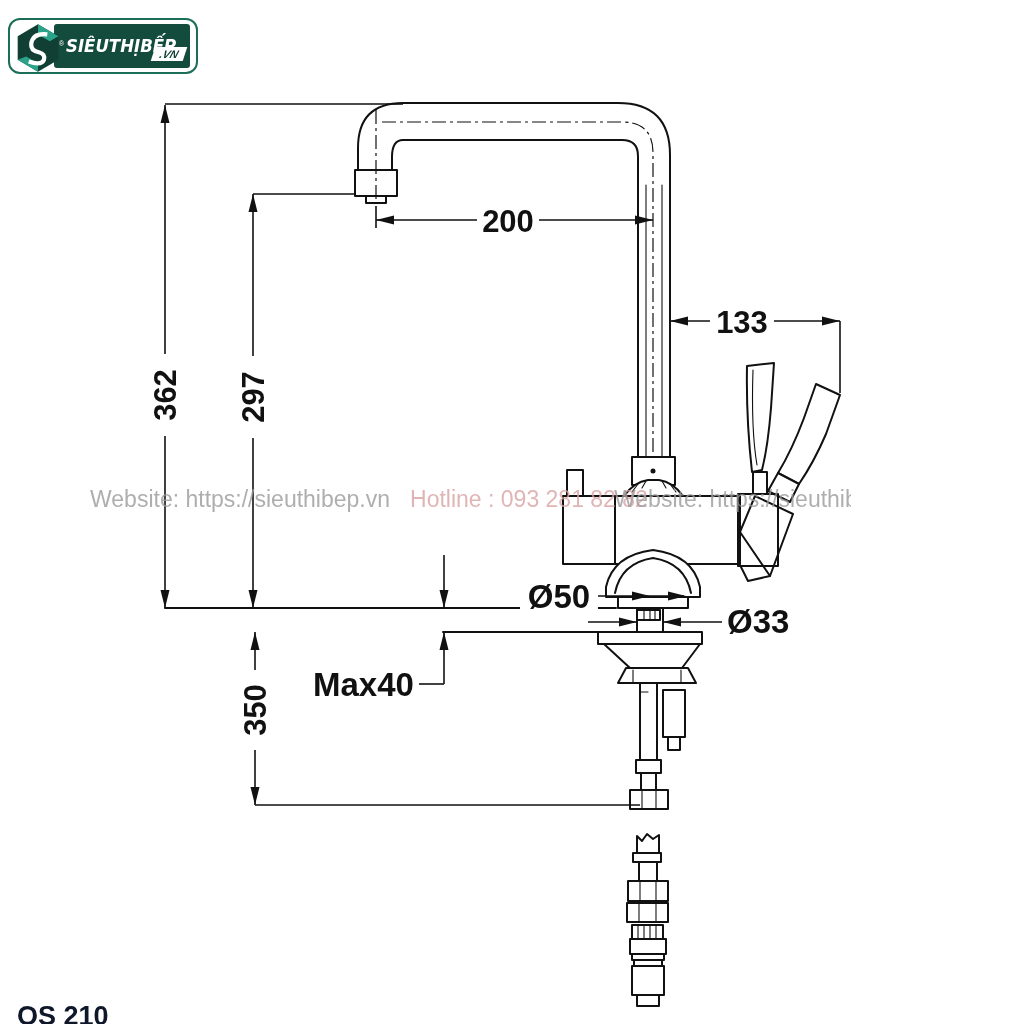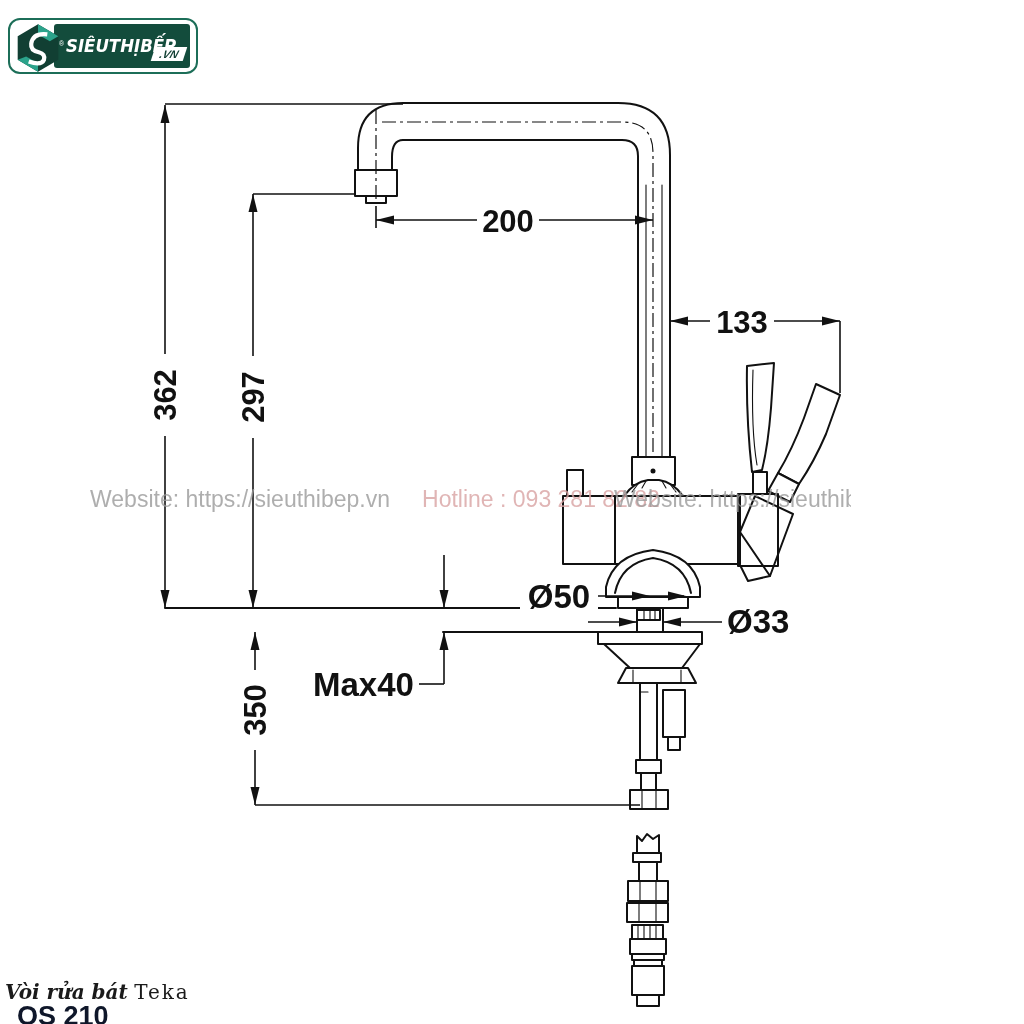--- a/index.html
+++ b/index.html
@@ -11,21 +11,21 @@
   .logo-box{position:absolute;left:44px;top:4px;right:6px;bottom:4px;background:#134c3c;
             border-radius:3px;}
   .logo-brand{position:absolute;left:12px;top:11px;color:#fff;font-style:italic;font-weight:bold;
               font-size:18px;letter-spacing:0px;font-family:"DejaVu Sans","Liberation Sans",sans-serif;
               transform:scaleX(.92);transform-origin:left center;white-space:nowrap;}
   .logo-reg{position:absolute;left:5px;top:16px;color:#fff;font-size:7px;}
   .logo-vn{position:absolute;right:5px;bottom:7px;background:#fff;color:#113f33;font-weight:bold;
            font-size:11px;font-style:italic;padding:1px 7px 1px 7px;transform:skewX(-18deg);}
   .logo-hex{position:absolute;left:6px;top:2px;}
   
-  .wm{position:absolute;top:476px;display:inline-flex;gap:32px;white-space:nowrap;
+  .wm{position:absolute;top:476px;display:inline-flex;gap:20px;white-space:nowrap;
       font-size:23px;opacity:.8;pointer-events:none;}
   .wm-a{left:90px;} .wm-b{left:614px;}
   
   .footer-line1{position:absolute;left:5px;top:970px;font-family:"DejaVu Serif","Liberation Serif",serif;
                 font-size:20px;color:#1a1a1a;}
   .footer-line1 .cat{font-style:italic;font-weight:bold;}
   .footer-line1 .brand{letter-spacing:2px;}
   .footer-model{position:absolute;left:17px;top:991px;font-weight:bold;font-size:27px;color:#0f172a;
                 letter-spacing:0px;}
   
@@ -229,19 +229,15 @@
 
   <div class="wm wm-a">
     <span style="color:#9b9b9b;">Website: https://sieuthibep.vn</span>
     <span style="color:#d9a3a3;">Hotline : 093 281 82 82</span>
   </div>
   <div class="wm wm-b">
     <span style="color:#9b9b9b;">Website: https://sieuthibep.vn</span>
     <span style="color:#d9a3a3;">Hotline : 093 281 82 82</span>
   </div>
 
-  <div class="footer-line1">
-    <span class="cat">Vòi rửa bát</span>
-    <span class="brand">Teka</span>
-  </div>
   <div class="footer-model">OS 210</div>
 
 </div>
 
 </body></html>

